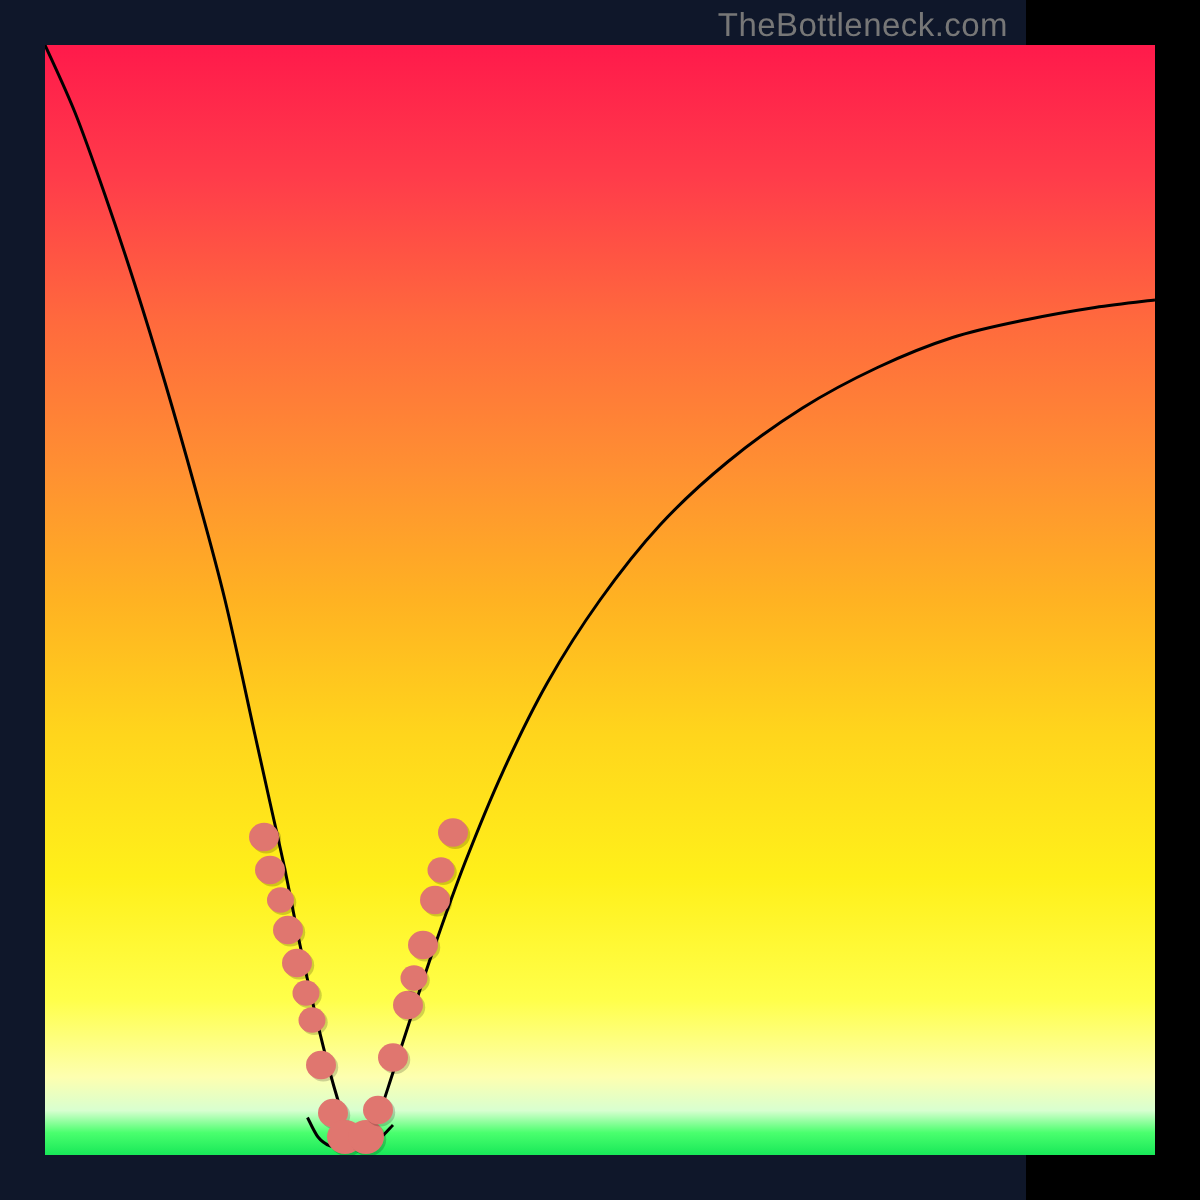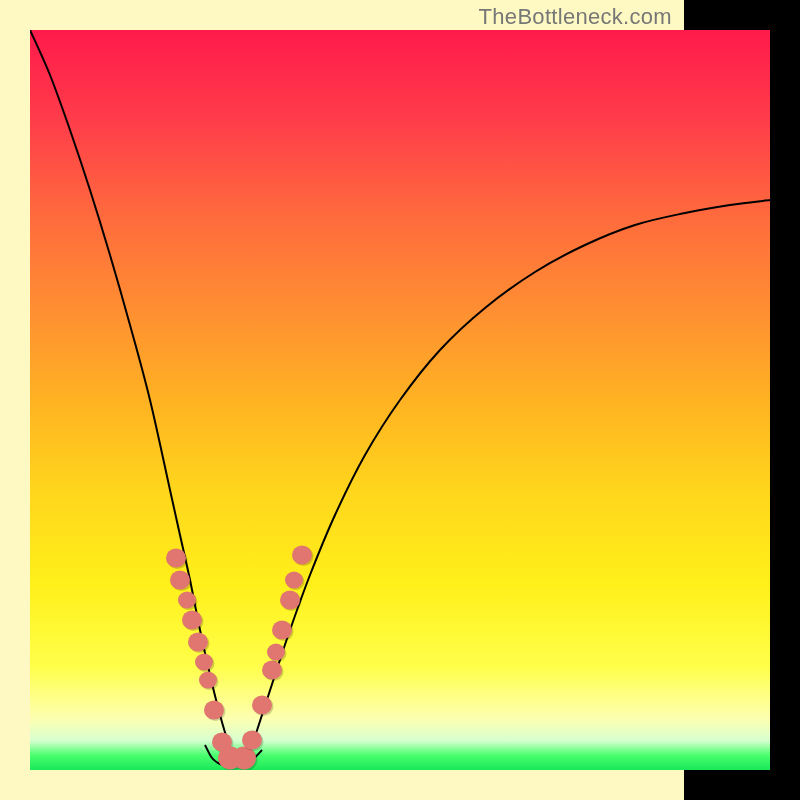--- a/index.html
+++ b/index.html
@@ -8,21 +8,21 @@
     width: 800px;
     height: 800px;
     background: #000;
     overflow: hidden;
     font-family: Arial, Helvetica, sans-serif;
   }
   .outer {
     position: relative;
     width: 684px;
     height: 800px;
-    background: #fef9c3;
+    background: #0f172a;
   }
   .watermark {
     position: absolute;
     top: 4px;
     right: 12px;
     color: #777;
     font-size: 22px;
     font-weight: 400;
     letter-spacing: 0.3px;
     z-index: 10;

